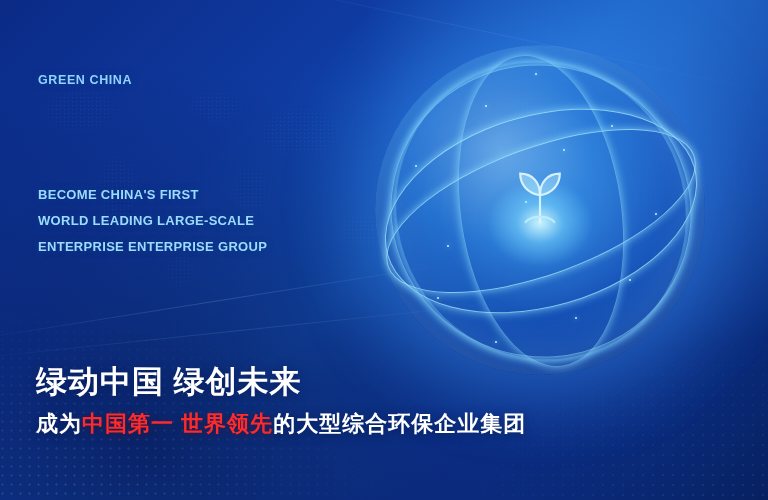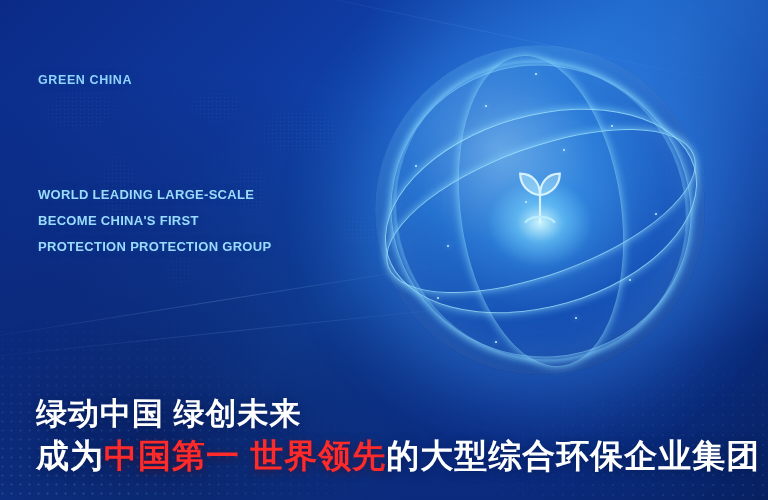--- a/index.html
+++ b/index.html
@@ -92,23 +92,23 @@
     opacity:.95;
   }
   .dots{position:absolute;inset:0;border-radius:50%;pointer-events:none;}
   .dot{position:absolute;width:2px;height:2px;border-radius:50%;background:#cdefff;box-shadow:0 0 5px #9fe0ff;}
 
   
   .en-top{position:absolute;left:38px;top:68px;color:#8fd3ff;font-weight:bold;font-size:12.5px;letter-spacing:.6px;line-height:25px;text-shadow:0 0 6px rgba(20,60,140,.8);}
   .en-mid{position:absolute;left:38px;top:182px;color:#9adcff;font-weight:bold;font-size:13px;letter-spacing:.3px;line-height:26px;text-shadow:0 0 6px rgba(20,60,140,.8);}
   .en-mid div, .en-top div{white-space:nowrap;}
 
-  .cn-wrap{position:absolute;left:36px;top:362px;margin-top:32px;}
+  .cn-wrap{position:absolute;left:36px;top:362px;}
   .cn-line1{color:#ffffff;font-size:31px;font-weight:bold;letter-spacing:1px;line-height:40px;text-shadow:0 2px 10px rgba(0,20,70,.6);}
-  .cn-line2{font-size:33px;font-weight:bold;letter-spacing:1px;line-height:44px;color:#ffffff;text-shadow:0 2px 10px rgba(0,20,70,.6);white-space:nowrap;}
+  .cn-line2{font-size:22px;font-weight:bold;letter-spacing:1px;line-height:44px;color:#ffffff;text-shadow:0 2px 10px rgba(0,20,70,.6);white-space:nowrap;}
   .hl{color:#ff2a2a;text-shadow:0 2px 10px rgba(80,0,0,.5);}
 </style>
 </head>
 <body>
 
 <div class="stage">
 
   <div class="worldmap"></div>
   <div class="grid-bl"></div>
   <div class="grid-br"></div>
@@ -148,23 +148,23 @@
       <div class="dot" style="left:150px;top:156px"></div>
       <div class="dot" style="left:188px;top:104px"></div>
     </div>
   </div>
 
   <div class="en-top">
     <div>GREEN CHINA</div>
   </div>
 
   <div class="en-mid">
+    <div>BECOME CHINA'S FIRST</div>
     <div>WORLD LEADING LARGE-SCALE</div>
-    <div>BECOME CHINA'S FIRST</div>
-    <div>PROTECTION PROTECTION GROUP</div>
+    <div>ENTERPRISE ENTERPRISE GROUP</div>
   </div>
 
   <div class="cn-wrap">
     <div class="cn-line1">绿动中国 绿创未来</div>
     <div class="cn-line2">
       <span>成为</span><span class="hl">中国第一 世界领先</span><span>的大型综合环保企业集团</span>
     </div>
   </div>
 
 </div>

